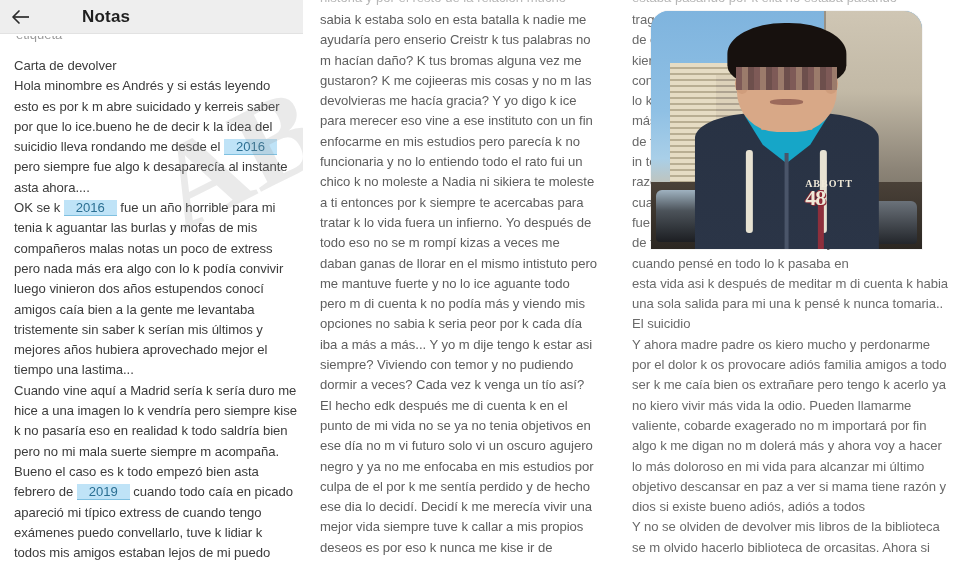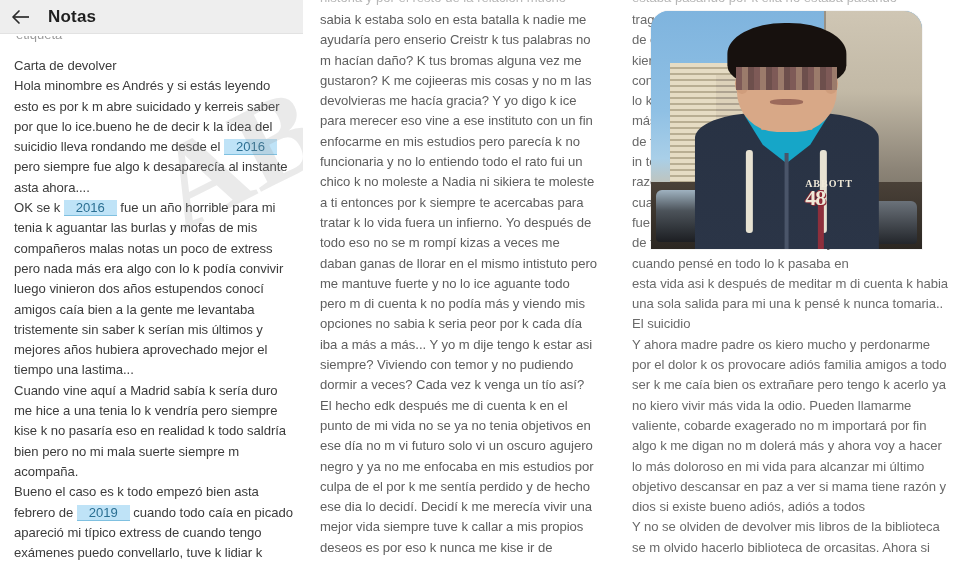--- a/index.html
+++ b/index.html
@@ -31,20 +31,21 @@
 
   
   .appbar {
     position: relative;
     height: 34px;
     background: #eeeeee;
     display: flex;
     align-items: center;
     padding-left: 10px;
     border-bottom: 1px solid #e2e2e2;
+    gap: 34px;
   }
   .back-arrow {
     width: 22px; height: 22px;
     position: relative;
     flex: 0 0 auto;
     margin-right: 16px;
   }
   .back-arrow svg { display: block; }
   .appbar-title {
     font-size: 17px;
@@ -308,21 +309,21 @@
       <div class="appbar-title">Notas</div>
     </div>
 
     <div class="ghost-line">
       <span>etiqueta</span>
     </div>
 
     <div class="note-body"><span>Carta de devolver</span>
 <span>Hola minombre es Andrés y si estás leyendo esto es por k m abre suicidado y kerreis saber por que lo ice.bueno he de decir k la idea del suicidio lleva rondando me desde el </span><span class="hl">2016</span><span> pero siempre fue algo k desaparecía al instante asta ahora....</span>
 <span>OK se k </span><span class="hl">2016</span><span> fue un año horrible para mi tenia k aguantar las burlas y mofas de mis compañeros malas notas un poco de extress pero nada más era algo con lo k podía convivir luego vinieron dos años estupendos conocí amigos caía bien a la gente me levantaba tristemente sin saber k serían mis últimos y mejores años hubiera aprovechado mejor el tiempo una lastima...</span>
-<span>Cuando vine aquí a Madrid sabía k sería duro me hice a una tenia lo k vendría pero siempre kise k no pasaría eso en realidad k todo saldría bien pero no mi mala suerte siempre m acompaña.</span>
+<span>Cuando vine aquí a Madrid sería k sería duro me hice a una imagen lo k vendría pero siempre kise k no pasaría eso en realidad k todo saldría bien pero no mi mala suerte siempre m acompaña.</span>
 <span>Bueno el caso es k todo empezó bien asta febrero de </span><span class="hl">2019</span><span> cuando todo caía en picado apareció mi típico extress de cuando tengo exámenes puedo convellarlo, tuve k lidiar k todos mis amigos estaban lejos de mi puedo lidiarlo, tuve k lidiar k no podía hablar con mi novia por k su padre me odia y se lo prohibió y fue un golpe duro pero podía pero encima de eso tener k aguantar eso tenia k aguantar 6 horas en las k poco a poco empezába a tener más miedo y si así fue mi último mes de vida cada noche con</span></div>
 
     <div class="watermark" id="wm1">ABC</div>
   </div>
 
   <div class="col" id="col2">
     <div class="clipped-top">
       <span>historia y por el resto de la relación mucho</span>
     </div>
     <div class="col2-body">sabia k estaba solo en esta batalla k nadie me ayudaría pero enserio Creistr k tus palabras no m hacían daño? K tus bromas alguna vez me gustaron? K me cojieeras mis cosas y no m las devolvieras me hacía gracia? Y yo digo k ice para merecer eso vine a ese instituto con un fin enfocarme en mis estudios pero parecía k no funcionaria y no lo entiendo todo el rato fui un chico k no moleste a Nadia ni sikiera te moleste a ti entonces por k siempre te acercabas para tratar k lo vida fuera un infierno. Yo después de todo eso no se m rompí kizas a veces me daban ganas de llorar en el mismo intistuto pero me mantuve fuerte y no lo ice aguante todo pero m di cuenta k no podía más y viendo mis opciones no sabia k seria peor por k cada día iba a más a más... Y yo m dije tengo k estar asi siempre? Viviendo con temor y no pudiendo dormir a veces? Cada vez k venga un tío así? El hecho edk después me di cuenta k en el punto de mi vida no se ya no tenia objetivos en ese día no m vi futuro solo vi un oscuro agujero negro y ya no me enfocaba en mis estudios por culpa de el por k me sentía perdido y de hecho ese dia lo decidí. Decidí k me merecía vivir una mejor vida siempre tuve k callar a mis propios deseos es por eso k nunca me kise ir de Coruña keria acabar ahí mi último año y una nueva vida aki por si eso pasaba pero noo al final no pudo ser me lo tuve k tragar y seguir para adelante pero ya estoy arto</div>

